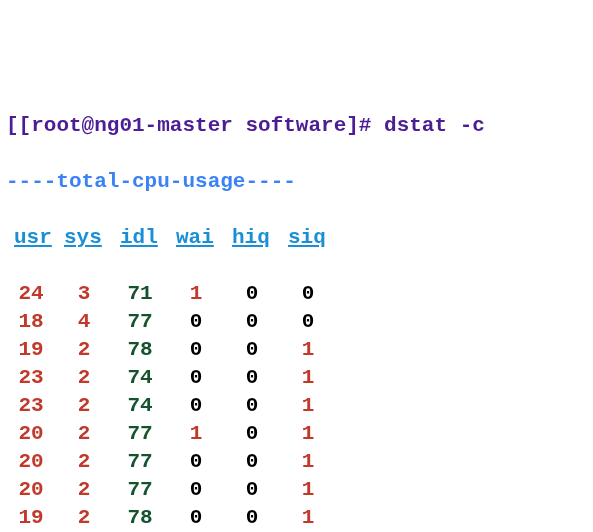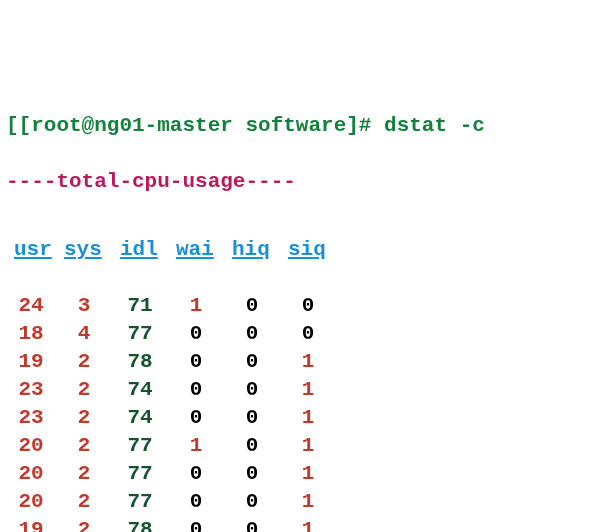--- a/index.html
+++ b/index.html
@@ -9,36 +9,36 @@
       font-size: 21px;
       font-weight: bold;
       line-height: 28px;
       color: #000000;
       padding: 0 6px;
       white-space: pre;
       width: 593px;
       height: 532px;
       overflow: hidden;
     }
-    .prompt { color: #15803d; }
-    .header-dash { color: #be185d; }
+    .prompt { color: #4c1d95; }
+    .header-dash { color: #3b82f6; }
     .col-header { color: #1a8fd6; text-decoration: underline; }
     .usr { color: #c0392b; }
     .sys { color: #c0392b; }
     .idl { color: #14532d; }
     .wai-zero { color: #000000; }
     .wai-nz { color: #c0392b; }
     .hiq { color: #000000; }
     .siq-zero { color: #000000; }
     .siq-nz { color: #c0392b; }
     .row { display: block; }
     .cell { display: inline-block; width: 56px; text-align: center; }
     .cell.first { width: 50px; }
     .headers .cell { text-align: left; padding-left: 8px; }
-    .headers .cell.first { padding-left: 8px; margin-top: 12px; }
+    .headers .cell.first { padding-left: 8px; }
   </style>
 </head>
 <body>
 
 
 
 <div class="row prompt">[[root@ng01-master software]# dstat -c</div>
 <div class="row header-dash">----total-cpu-usage----</div>
 <div class="row headers"><span class="cell first col-header">usr</span><span class="cell col-header">sys</span><span class="cell col-header">idl</span><span class="cell col-header">wai</span><span class="cell col-header">hiq</span><span class="cell col-header">siq</span></div>
 <div id="data-rows"><div class="row"><span class="cell first usr">24</span><span class="cell sys">3</span><span class="cell idl">71</span><span class="cell wai-nz">1</span><span class="cell hiq">0</span><span class="cell siq-zero">0</span></div><div class="row"><span class="cell first usr">18</span><span class="cell sys">4</span><span class="cell idl">77</span><span class="cell wai-zero">0</span><span class="cell hiq">0</span><span class="cell siq-zero">0</span></div><div class="row"><span class="cell first usr">19</span><span class="cell sys">2</span><span class="cell idl">78</span><span class="cell wai-zero">0</span><span class="cell hiq">0</span><span class="cell siq-nz">1</span></div><div class="row"><span class="cell first usr">23</span><span class="cell sys">2</span><span class="cell idl">74</span><span class="cell wai-zero">0</span><span class="cell hiq">0</span><span class="cell siq-nz">1</span></div><div class="row"><span class="cell first usr">23</span><span class="cell sys">2</span><span class="cell idl">74</span><span class="cell wai-zero">0</span><span class="cell hiq">0</span><span class="cell siq-nz">1</span></div><div class="row"><span class="cell first usr">20</span><span class="cell sys">2</span><span class="cell idl">77</span><span class="cell wai-nz">1</span><span class="cell hiq">0</span><span class="cell siq-nz">1</span></div><div class="row"><span class="cell first usr">20</span><span class="cell sys">2</span><span class="cell idl">77</span><span class="cell wai-zero">0</span><span class="cell hiq">0</span><span class="cell siq-nz">1</span></div><div class="row"><span class="cell first usr">20</span><span class="cell sys">2</span><span class="cell idl">77</span><span class="cell wai-zero">0</span><span class="cell hiq">0</span><span class="cell siq-nz">1</span></div><div class="row"><span class="cell first usr">19</span><span class="cell sys">2</span><span class="cell idl">78</span><span class="cell wai-zero">0</span><span class="cell hiq">0</span><span class="cell siq-nz">1</span></div></div>

